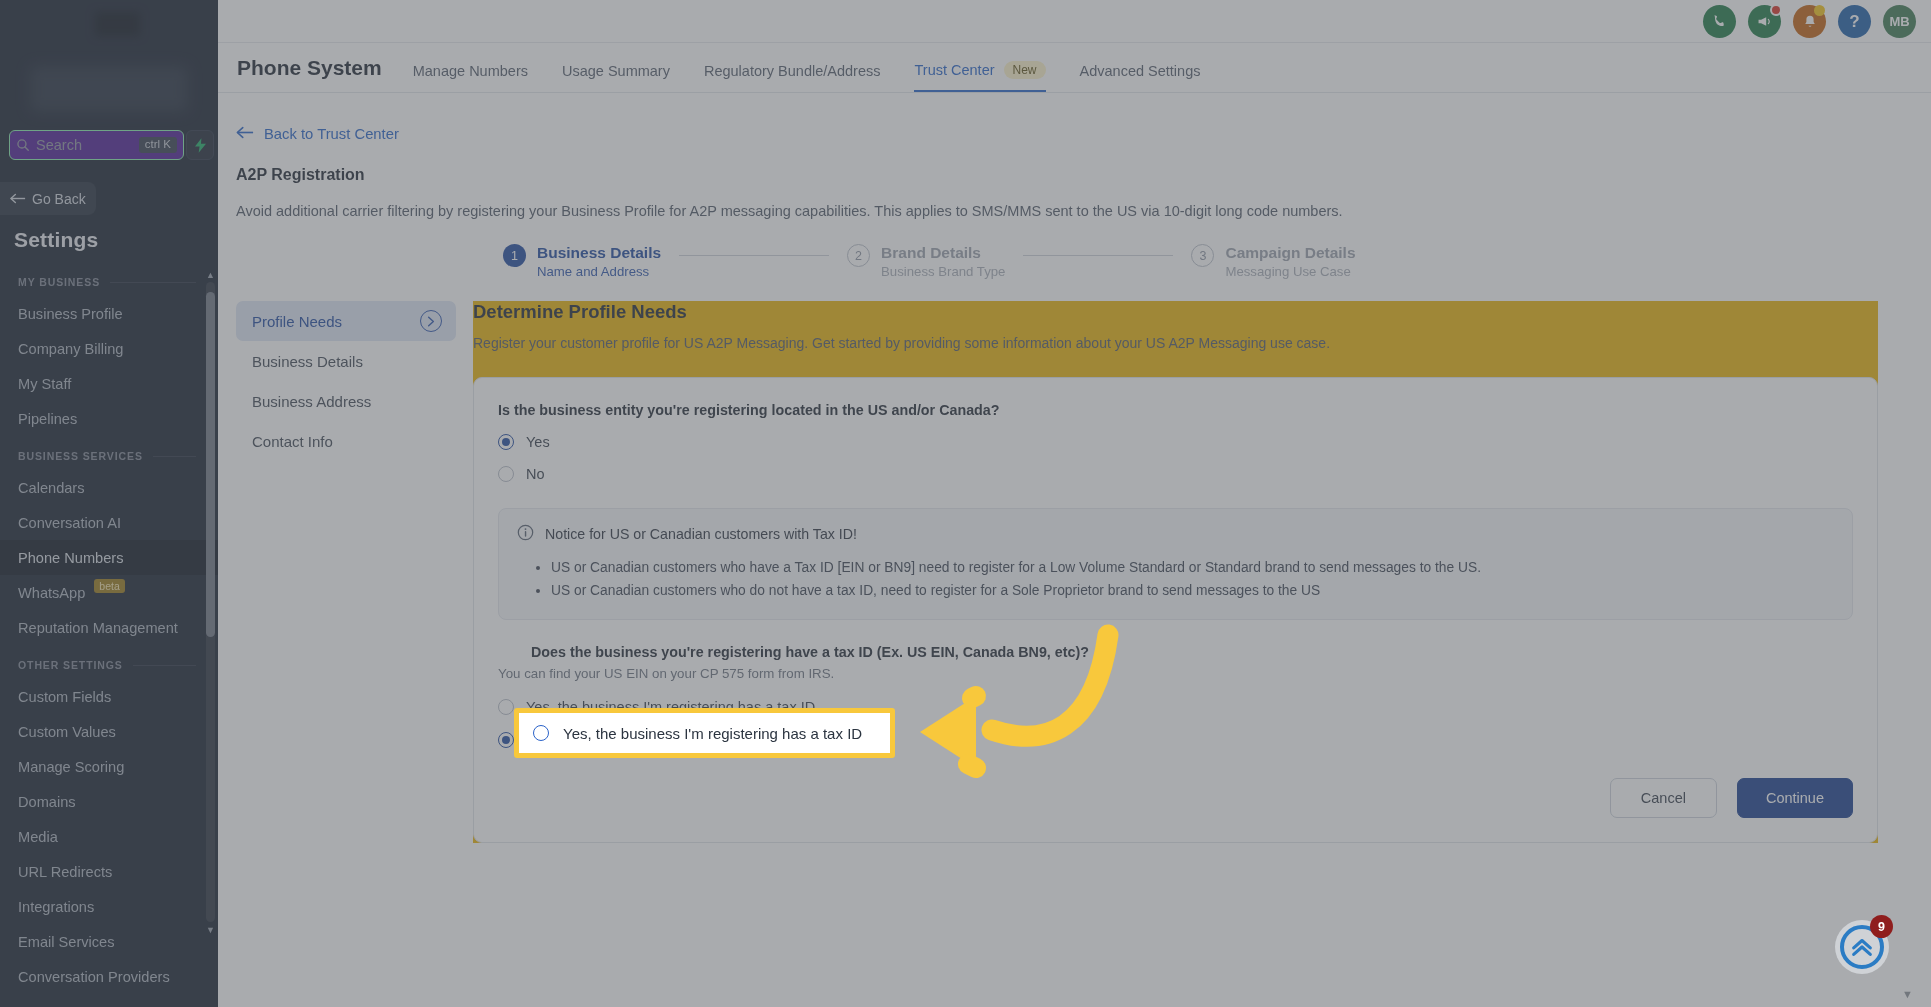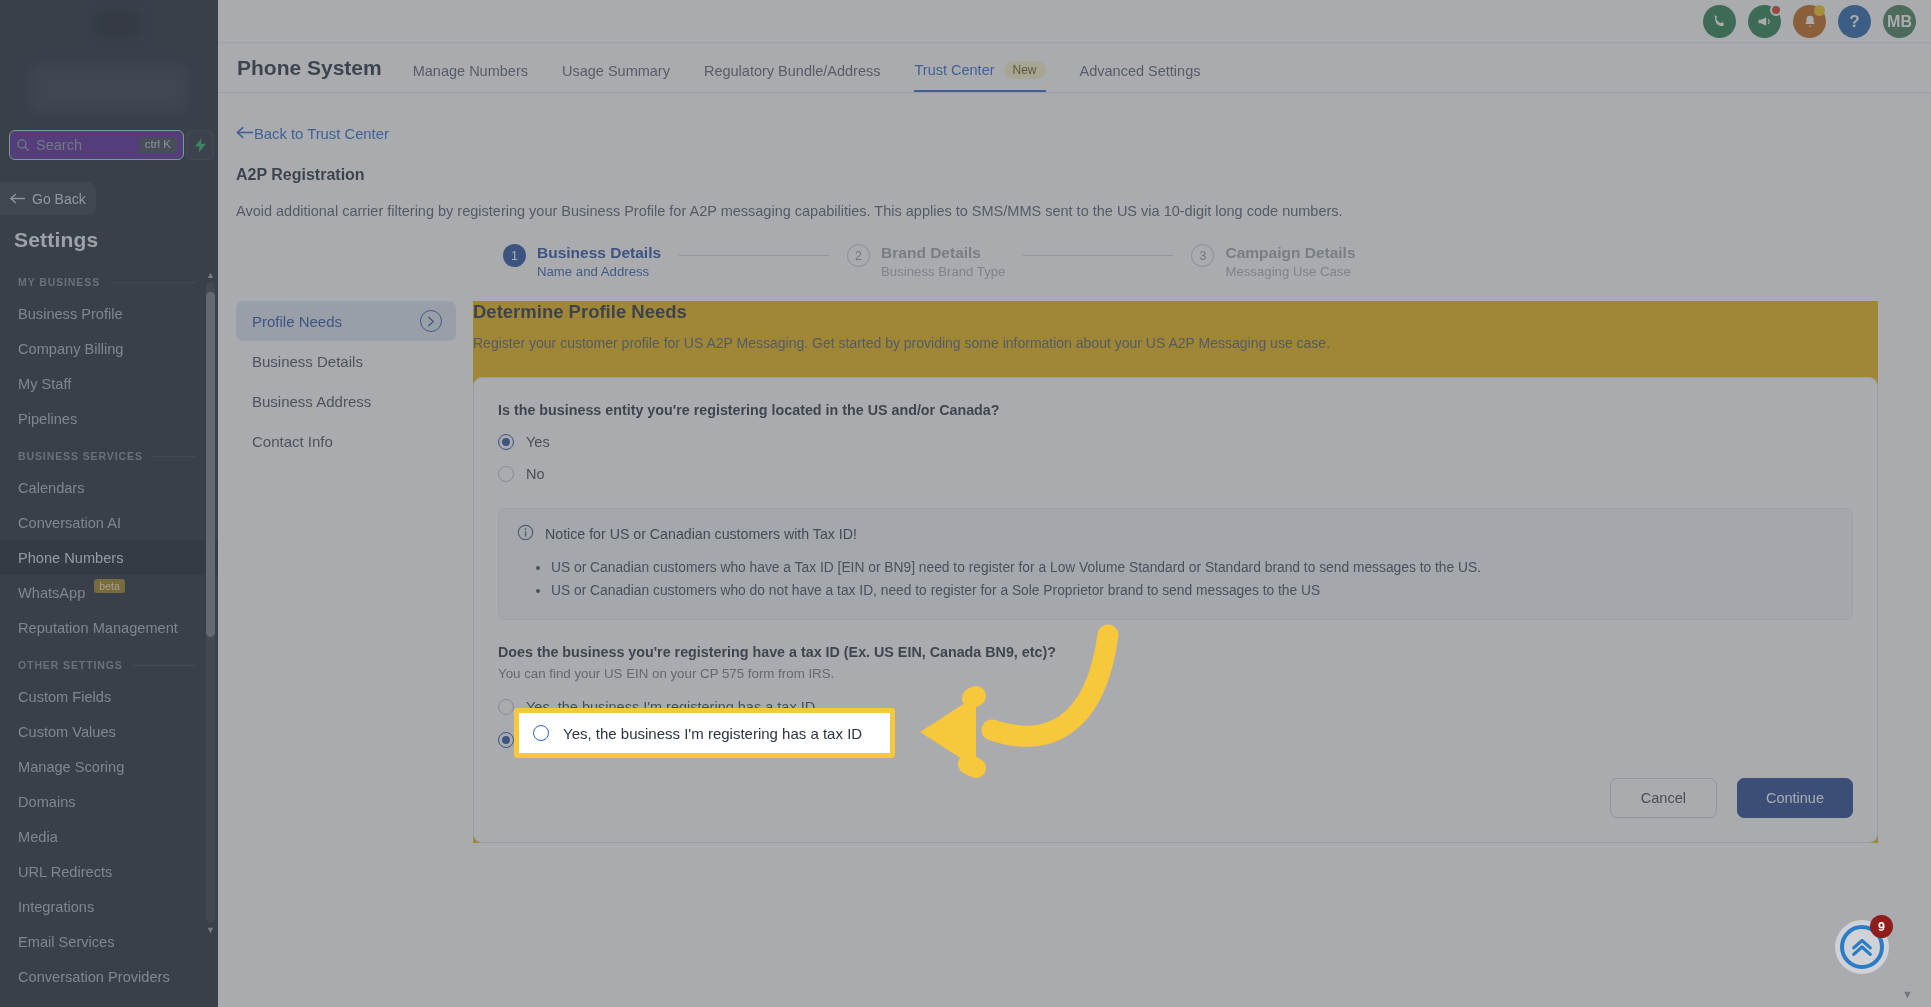--- a/index.html
+++ b/index.html
@@ -72,41 +72,41 @@
   #main { position:absolute; left:218px; top:0; width:1713px; height:1007px; background:#ffffff;}
   .topbar{
     position:absolute; left:0; top:0; width:1713px; height:43px;
     background:#ffffff; border-bottom:1px solid #e6e8ec;
   }
   .topicons{ position:absolute; right:15px; top:5px; display:flex; gap:12px; align-items:center;}
   .circ{ width:33px; height:33px; border-radius:50%; display:flex; align-items:center; justify-content:center; position:relative; cursor:pointer;}
   .circ svg{ display:block; }
   .dot-red{ position:absolute; right:-1px; top:-1px; width:12px; height:12px; border-radius:50%; background:#d93025; border:2px solid #fff;}
   .dot-yellow{ position:absolute; right:1px; top:0px; width:11px; height:11px; border-radius:50%; background:#f5c518;}
-  .avatar{ background:#3e7a52; color:#fff; font-size:16px; font-weight:700;}
+  .avatar{ background:#3e7a52; color:#fff; font-size:13px; font-weight:700;}
 
   .tabbar{
     position:absolute; left:0; top:43px; width:1713px; height:50px;
     border-bottom:1px solid #e2e5ea; display:flex; align-items:flex-end; padding-left:19px; gap:0;
   }
   .app-title{ font-size:21px; font-weight:600; color:#1f2733; padding:0 0 12px 0; margin-right:14px;}
   .tab{
     font-size:14.5px; color:#5b6personally; padding:0 17px 13px; color:#535c6b; cursor:pointer;
     display:flex; align-items:center; gap:9px; position:relative;
   }
   .tab.active{ color:#2563c9; }
   .tab.active:after{
     content:""; position:absolute; left:17px; right:17px; bottom:0; height:2.5px; background:#2563c9;
   }
   .pill-new{ background:#fdf3c8; color:#5d5118; font-size:12px; border-radius:11px; padding:2px 9px;}
 
   .content{ position:absolute; left:0; top:93px; width:1713px; height:914px; background:#fff; }
 
   .backlink{
-    position:absolute; left:18px; top:33px; display:flex; align-items:flex-end; 
+    position:absolute; left:18px; top:33px; display:flex; align-items:flex-end; gap:10px;
     color:#2563c9; font-size:14.8px; cursor:pointer;
   }
   .pg-title{ position:absolute; left:18px; top:73px; font-size:16px; font-weight:600; color:#1f2733;}
   .pg-sub{ position:absolute; left:18px; top:110px; font-size:14.5px; color:#4f5866;}
 
   
   .stepper{ position:absolute; left:285px; top:150px; display:flex; align-items:flex-start; }
   .step{ display:flex; align-items:flex-start; gap:11px;}
   .step-num{
     width:23px; height:23px; border-radius:50%; font-size:12.5px;
@@ -150,21 +150,21 @@
   .radio.on:after{
     content:""; position:absolute; left:3px; top:3px; width:8px; height:8px; border-radius:50%; background:#1f49a0;
   }
   .notice{
     margin-top:26px; background:#f4f6f9; border:1px solid #e3e7ed; border-radius:8px;
     padding:15px 18px 16px 18px;
   }
   .notice-head{ display:flex; align-items:center; gap:11px; font-size:14.2px; color:#2c3440; font-weight:500;}
   .notice ul{ margin:13px 0 0 34px; }
   .notice li{ font-size:13.8px; color:#3a4插插插; color:#3b4452; line-height:1.65;}
-  .taxq{ margin-top:24px; font-size:14.3px; font-weight:600; color:#222a36;}
+  .taxq{ margin-top:24px; font-size:14.3px; font-weight:600; color:#222a36;margin-left:33px;}
   .taxhint{ font-size:13.3px; color:#6b7holders; color:#6b7380; margin-top:6px;}
 
   .panel-actions{
     margin-top:30px; display:flex; justify-content:flex-end; gap:20px; align-items:center;
     padding-bottom:2px;
   }
   .btn{ font-size:14.5px; border-radius:7px; cursor:pointer; }
   .btn-cancel{ background:#fff; border:1px solid #ccd2db; color:#333c49; padding:11px 30px;}
   .btn-continue{ background:#173e8f; border:1px solid #173e8f; color:#fff; padding:11px 28px;}
 

